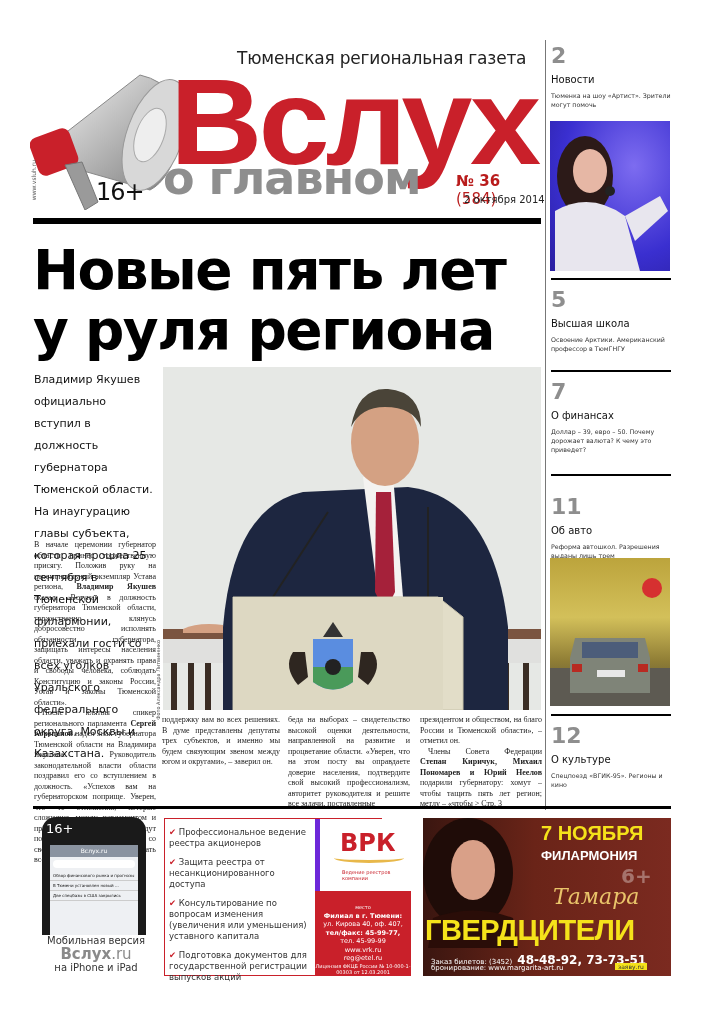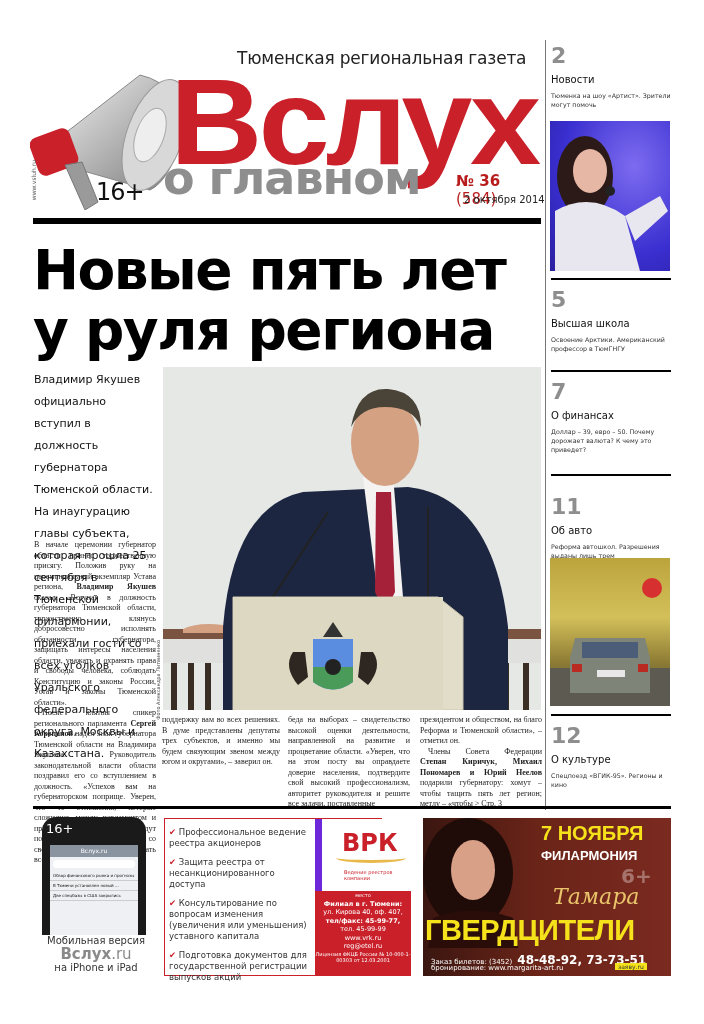--- a/index.html
+++ b/index.html
@@ -128,21 +128,21 @@
   <p class="noindent"><span>В начале церемонии губернатор области принес торжественную присягу. Положив руку на церемониальный экземпляр Устава региона, </span><b>Владимир Якушев</b><span> сказал: «Вступая в должность губернатора Тюменской области, торжественно клянусь добросовестно исполнять обязанности губернатора, защищать интересы населения области, уважать и охранять права и свободы человека, соблюдать Конституцию и законы России, Устав и законы Тюменской области».</span></p>
   <p><span>После клятвы спикер регионального парламента </span><b>Сергей Корепанов</b><span> надел Знак губернатора Тюменской области на Владимира Якушева. Руководитель законодательной власти области поздравил его со вступлением в должность. «Успехов вам на губернаторском поприще. Уверен, что те отношения, которые сложились между парламентом и правительством, будут поступательно развиваться. Мы, со своей стороны, обещаем оказывать всестороннюю</span></p>
 </div>
 <div class="body-col col2">
   <p class="noindent">поддержку вам во всех решениях. В думе представлены депутаты трех субъектов, и именно мы будем связующим звеном между югом и округами», – заверил он.</p>
 </div>
 <div class="body-col col3">
   <p class="noindent">беда на выборах – свидетельство высокой оценки деятельности, направленной на развитие и процветание области. «Уверен, что на этом посту вы оправдаете доверие населения, подтвердите свой высокий профессионализм, авторитет руководителя и решите все задачи, поставленные</p>
 </div>
 <div class="body-col col4">
-  <p class="noindent">президентом и обществом, на благо Реформа и Тюменской области», – отметил он.</p>
+  <p class="noindent">президентом и обществом, на благо России и Тюменской области», – отметил он.</p>
   <p><span>Члены Совета Федерации </span><b>Степан Киричук, Михаил Пономарев и Юрий Неелов</b><span> подарили губернатору: хомут – чтобы тащить пять лет регион; метлу – «чтобы</span> <span>&gt; Стр. 3</span></p>
 </div>
 
 <div class="sidebar-rule-v"></div>
 
 <div class="sb-item" style="top:44px;">
   <div class="sb-num">2</div>
   <div class="sb-title">Новости</div>
   <div class="sb-desc">Тюменка на шоу «Артист». Зрители могут помочь</div>
 </div>
@@ -214,26 +214,26 @@
   </div>
 </div>
 
 <div class="ad-vrk">
   <div style="position:absolute;left:4px;top:8px;width:140px;font-size:8.5px;line-height:11px;color:#333;">
     <div style="margin-bottom:8px;"><span style="color:#c9202a;">✔</span> <span>Профессиональное ведение реестра акционеров</span></div>
     <div style="margin-bottom:8px;"><span style="color:#c9202a;">✔</span> <span>Защита реестра от несанкционированного доступа</span></div>
     <div style="margin-bottom:8px;"><span style="color:#c9202a;">✔</span> <span>Консультирование по вопросам изменения (увеличения или уменьшения) уставного капитала</span></div>
     <div><span style="color:#c9202a;">✔</span> <span>Подготовка документов для государственной регистрации выпусков акций</span></div>
   </div>
-  <div style="position:absolute;left:150px;top:0;width:96px;height:72px;background:#fff;border-left:7px solid #6d28d9;">
+  <div style="position:absolute;left:150px;top:0;width:96px;height:72px;background:#fff;border-left:5px solid #6d28d9;">
     <div style="position:absolute;left:20px;top:10px;font-size:24px;font-weight:bold;color:#c9202a;font-family:'DejaVu Sans',sans-serif;">ВРК</div>
     <div style="position:absolute;left:14px;top:34px;width:70px;height:10px;border-bottom:3px solid #e8b84a;border-radius:0 0 50% 50%;"></div>
     <div style="position:absolute;left:22px;top:50px;font-size:5px;line-height:6px;color:#c9202a;width:50px;">Ведение реестров компании</div>
   </div>
-  <div style="position:absolute;left:150px;top:72px;width:96px;height:85px;background:#c9202a;color:#fff;text-align:center;font-size:6.5px;line-height:8.5px;padding-top:0;">
+  <div style="position:absolute;left:150px;top:72px;width:96px;height:85px;background:#c9202a;color:#fff;text-align:center;font-size:6.5px;line-height:8.5px;padding-top:12px;">
     <div style="font-size:5px;">место</div>
     <div style="font-weight:bold;">Филиал в г. Тюмени:</div>
     <div>ул. Кирова 40, оф. 407,</div>
     <div style="font-weight:bold;">тел/факс: 45-99-77,</div>
     <div>тел. 45-99-99</div>
     <div>www.vrk.ru</div>
     <div>reg@etel.ru</div>
     <div style="font-size:5px;line-height:6.5px;">Лицензия ФКЦБ России № 10-000-1-00303 от 12.03.2001</div>
   </div>
 </div>

